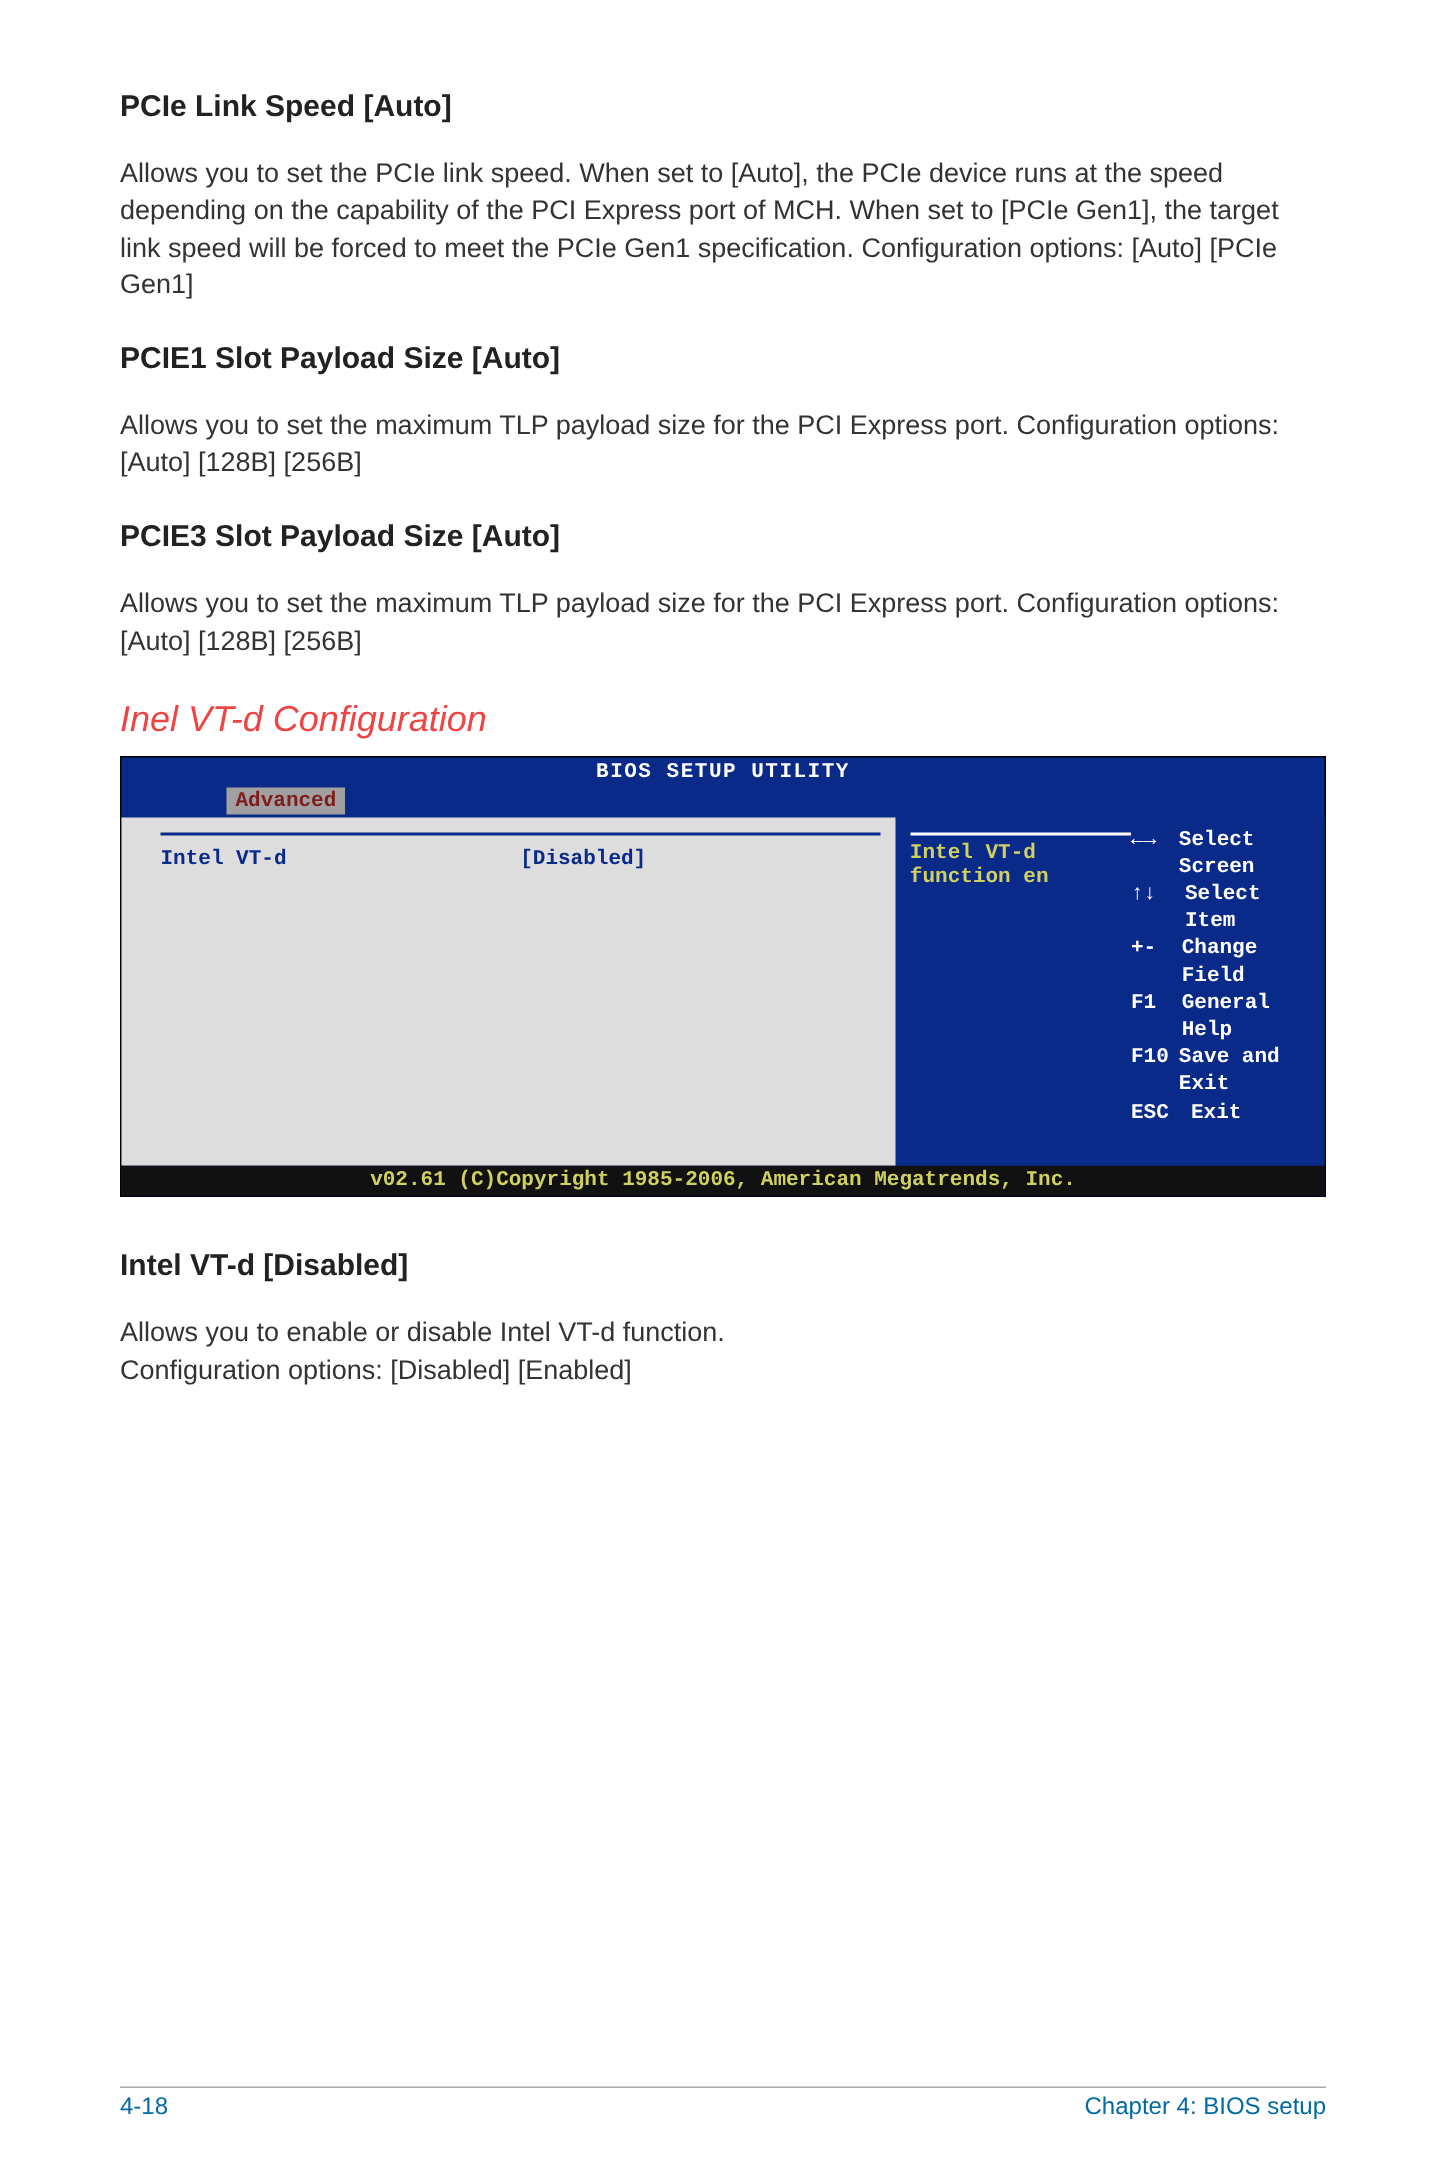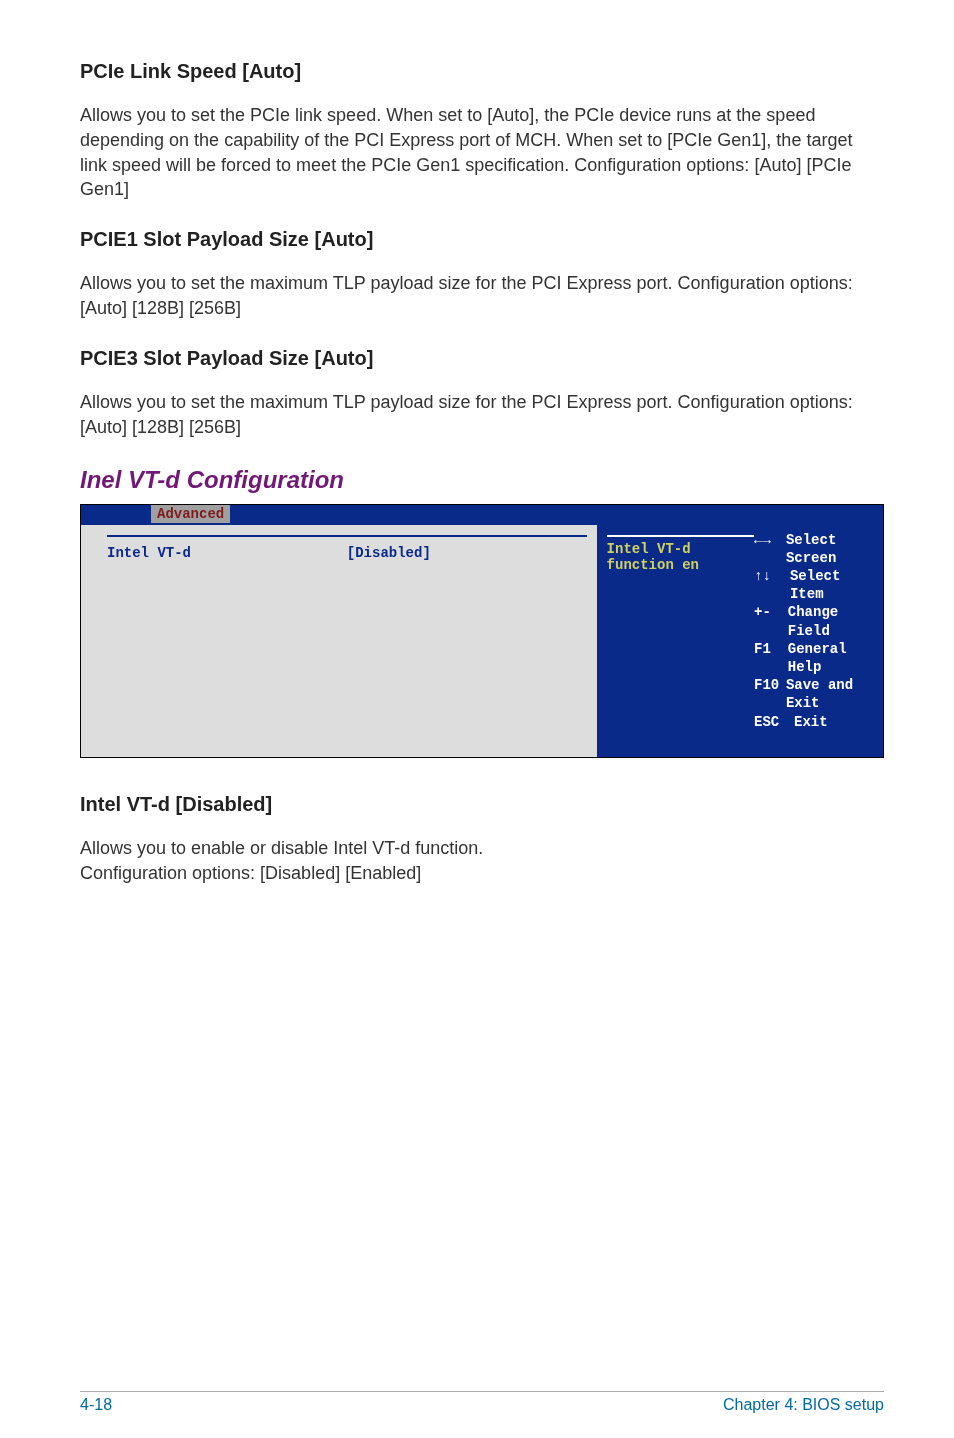--- a/index.html
+++ b/index.html
@@ -23,24 +23,24 @@
       margin-bottom: 6px;
     }
     .section-body {
       font-size: 18px;
       line-height: 1.38;
       color: #333;
       margin-bottom: 26px;
       margin-top: 20px;
     }
     .italic-heading {
-      font-weight: bold;
+      font-weight: normal;
       font-style: italic;
       font-size: 24px;
-      color: #701a75;
+      color: #ef4444;
       margin-top: 14px;
       margin-bottom: 10px;
     }
     .bios-box {
       width: 100%;
       background: #0a2a8a;
       color: #fff;
       font-family: "Courier New", monospace;
       font-size: 14px;
       font-weight: bold;
@@ -148,20 +148,21 @@
 
 <div class="section-heading">PCIE1 Slot Payload Size [Auto]</div>
 <div class="section-body">Allows you to set the maximum TLP payload size for the PCI Express port. Configuration options: [Auto] [128B] [256B]</div>
 
 <div class="section-heading">PCIE3 Slot Payload Size [Auto]</div>
 <div class="section-body">Allows you to set the maximum TLP payload size for the PCI Express port. Configuration options: [Auto] [128B] [256B]</div>
 
 <div class="italic-heading">Inel VT-d Configuration</div>
 
 <div class="bios-box">
+  <div class="bios-titlebar">BIOS SETUP UTILITY</div>
   <div class="bios-tabrow">
     <span class="bios-tab">Advanced</span>
   </div>
   <div class="bios-content">
     <div class="bios-left">
       <hr>
       <div class="bios-left-row">
         <span class="bios-left-label">Intel VT-d</span>
         <span class="bios-left-value">[Disabled]</span>
       </div>
@@ -192,20 +193,21 @@
             <span class="bios-help-key">F10</span>
             <span>Save and Exit</span>
           </div>
         <div class="bios-help-row">
             <span class="bios-help-key">ESC</span>
             <span>Exit</span>
           </div>
       </div>
     </div>
   </div>
+  <div class="bios-footer">v02.61 (C)Copyright 1985-2006, American Megatrends, Inc.</div>
 </div>
 
 <div class="sub-heading">Intel VT-d [Disabled]</div>
 <div class="section-body" style="white-space: pre-line;">Allows you to enable or disable Intel VT-d function.
 Configuration options: [Disabled] [Enabled]</div>
 
 <div class="page-footer">
   <span>4-18</span>
   <span>Chapter 4: BIOS setup</span>
 </div>

